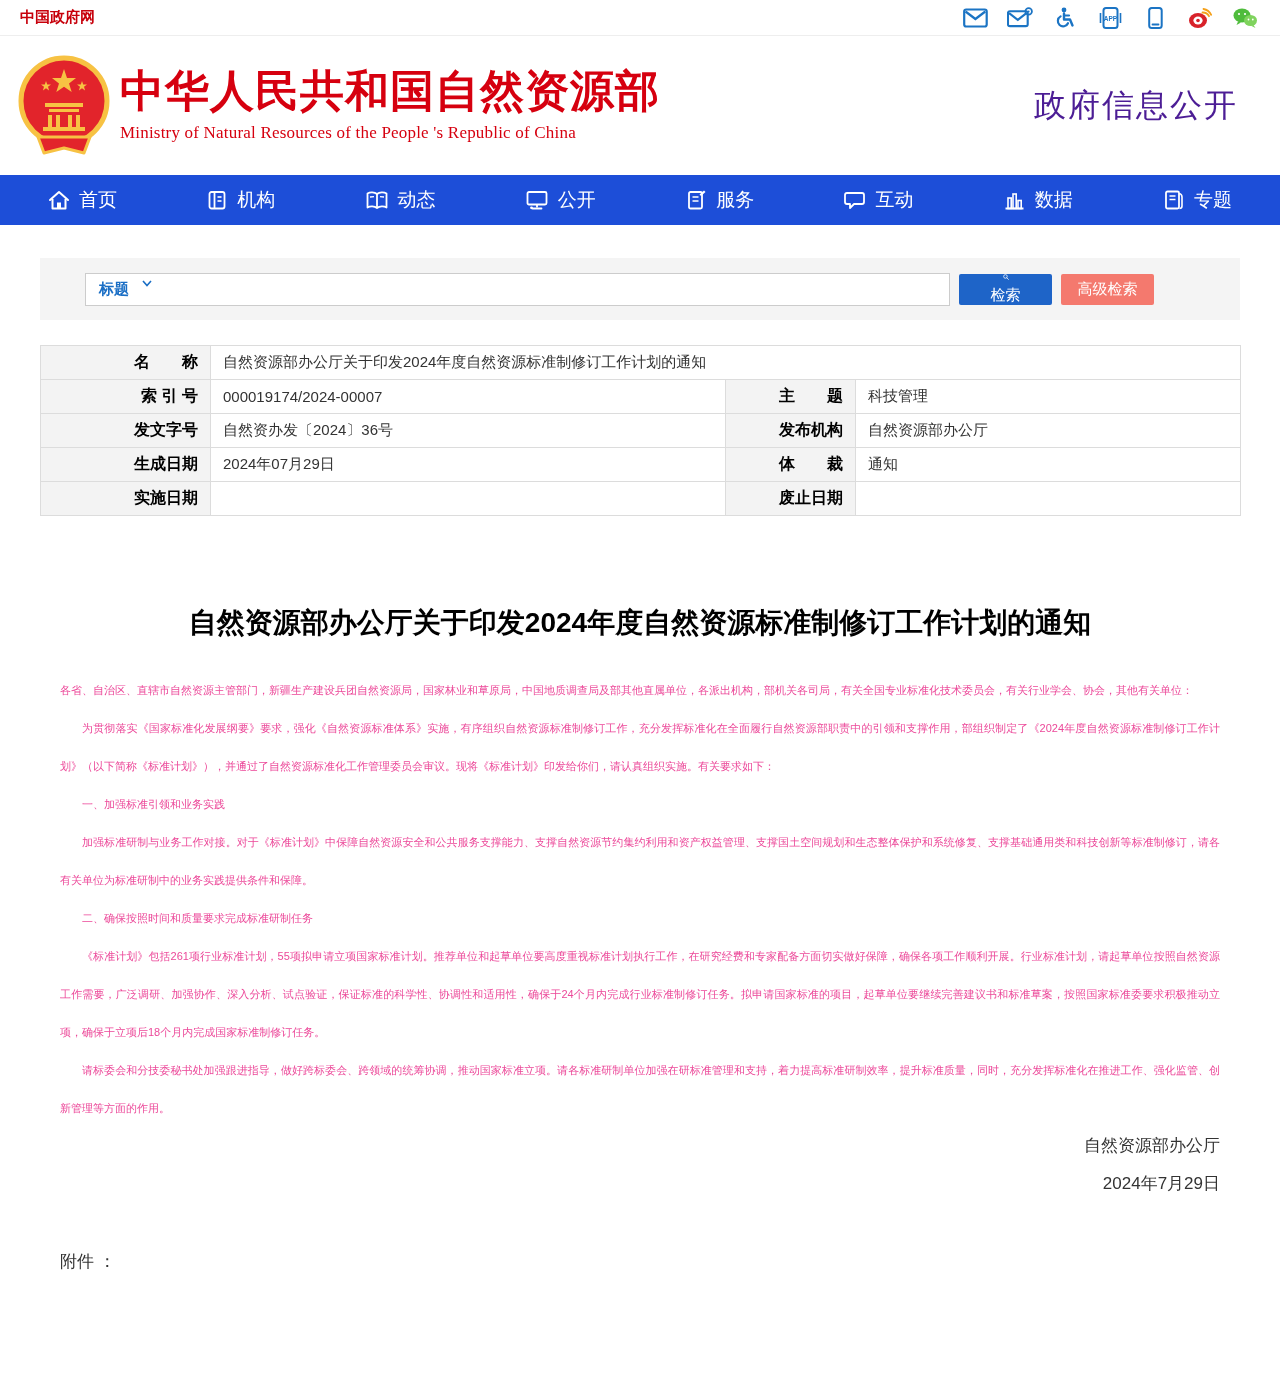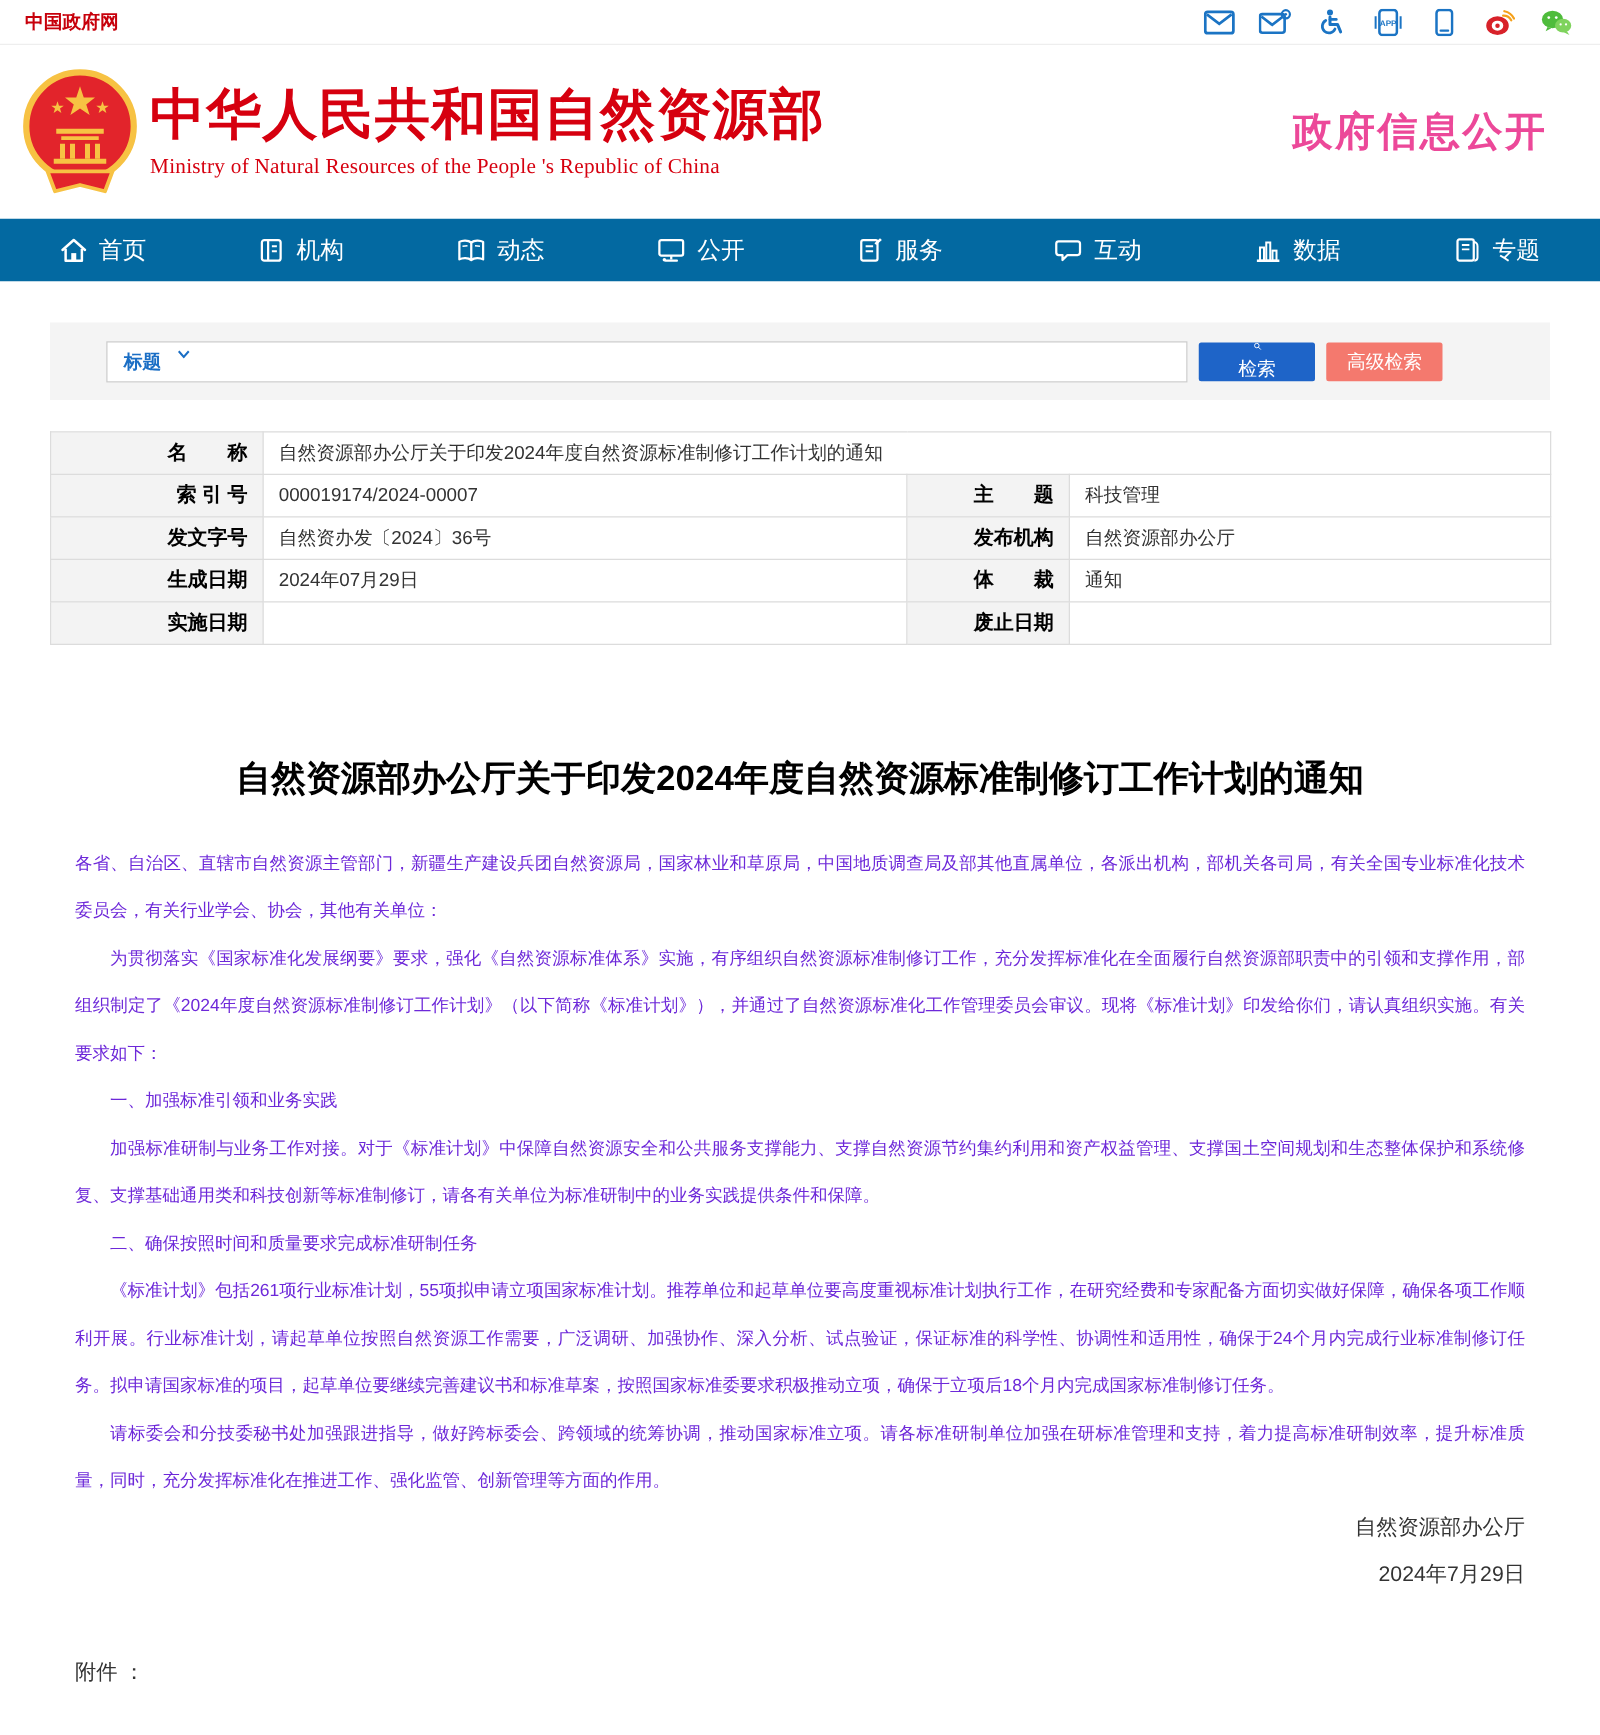--- a/index.html
+++ b/index.html
@@ -21,25 +21,25 @@
   
   .header {
     height: 139px; display:flex; align-items:center; justify-content:space-between;
     padding: 0 42px 0 18px;
   }
   .brand { display:flex; align-items:center; }
   .emblem { width:92px; height:102px; display:inline-flex; align-items:center; justify-content:center; }
   .titles { margin-left: 10px; font-family: Liberation Serif, serif; }
   .title-cn { color:#d6000f; font-size:44px; font-weight:bold; letter-spacing:1px; line-height:1.1; }
   .title-en { color:#d6000f; font-size:17px; margin-top:6px; letter-spacing:0.2px; }
-  .section-title { color:#ec4899; font-size:32px; font-weight:bold; letter-spacing:2px; }
+  .section-title { color:#4c1d95; font-size:32px; font-weight:normal; letter-spacing:2px; }
 
   
   .nav {
-    height:50px; background:#0369a1; display:flex; align-items:center;
+    height:50px; background:#1d4ed8; display:flex; align-items:center;
     justify-content:space-between; padding:0 48px;
   }
   .nav-item { display:flex; align-items:center; gap:9px; color:#fff; font-size:19px; text-decoration:none; cursor:pointer; }
   .nav-item svg { display:block; }
 
   
   .search-panel {
     margin: 33px 40px 0; height:62px; background:#f4f4f4;
     display:flex; align-items:center; padding:0 45px; gap:9px;
   }
@@ -61,21 +61,21 @@
   table.meta td { background:#fff; color:#333; text-align:left; }
   col.c-label1 { width:170px; } col.c-val1 { width:515px; }
   col.c-label2 { width:130px; } col.c-val2 { width:385px; }
 
   
   .article { padding: 0 60px; }
   .article h1 {
     max-width: 920px; margin: 85px auto 0; text-align:center;
     color:#000; font-size:28px; line-height:44px; font-weight:bold;
   }
-  .article-body { margin-top: 26px; font-size:14px; line-height:38px; text-align:justify; color:#6d28d9; }
+  .article-body { margin-top: 26px; font-size:11px; line-height:38px; text-align:justify; color:#ec4899; }
   .article-body p { text-indent: 2em; }
   .article-body p.no-indent { text-indent: 0; }
   .signature { text-align:right; font-size:17px; line-height:38px; color:#333; }
   .attachment { margin-top: 42px; font-size:17px; line-height:34px; color:#333; }
 </style>
 </head>
 <body>
 
 <div class="topbar">
   <a class="gov-link">中国政府网</a>

